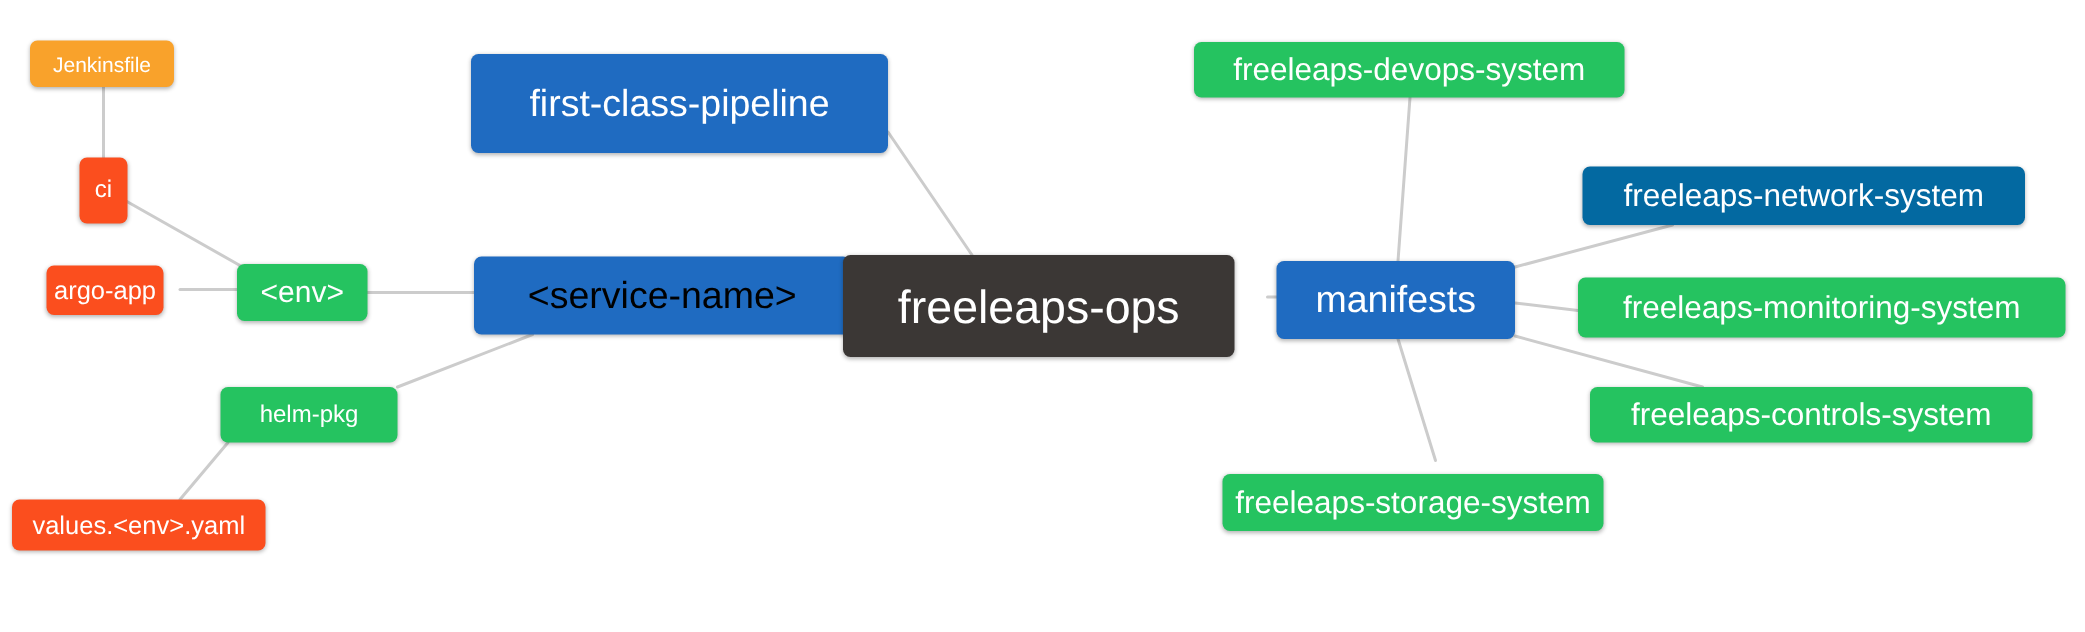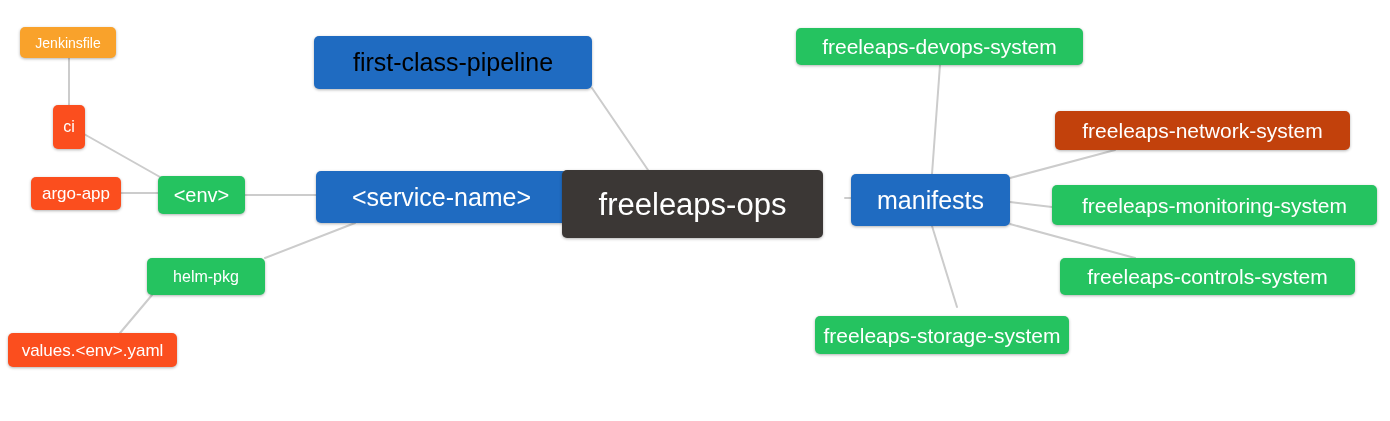--- a/index.html
+++ b/index.html
@@ -60,48 +60,48 @@
       <line x1="1010" y1="224" x2="1135" y2="258" stroke="#cccccc" stroke-width="2" stroke-linecap="round"></line>
       <line x1="932" y1="226" x2="957" y2="307" stroke="#cccccc" stroke-width="2" stroke-linecap="round"></line>
     </svg>
   <div id="node-layer">
       <div class="node" style="left: 20px; top: 27px; width: 96px; height: 31px; background: rgb(249, 162, 43); font-size: 14px; color: rgb(255, 255, 255);">
         <span>Jenkinsfile</span>
       </div>
       <div class="node" style="left: 53px; top: 105px; width: 32px; height: 44px; background: rgb(251, 78, 30); font-size: 16px; color: rgb(255, 255, 255);">
         <span>ci</span>
       </div>
-      <div class="node" style="left: 31px; top: 177px; width: 90px; height: 33px; background: rgb(251, 78, 30); font-size: 17px; color: rgb(255, 255, 255);">
+      <div class="node" style="left: 31px; top: 177px; width: 78px; height: 33px; background: rgb(251, 78, 30); font-size: 17px; color: rgb(255, 255, 255);">
         <span>argo-app</span>
       </div>
       <div class="node" style="left: 158px; top: 176px; width: 87px; height: 38px; background: rgb(37, 195, 96); font-size: 20px; color: rgb(255, 255, 255);">
         <span>&lt;env&gt;</span>
       </div>
       <div class="node" style="left: 147px; top: 258px; width: 118px; height: 37px; background: rgb(37, 195, 96); font-size: 16px; color: rgb(255, 255, 255);">
         <span>helm-pkg</span>
       </div>
       <div class="node" style="left: 8px; top: 333px; width: 169px; height: 34px; background: rgb(251, 78, 30); font-size: 17px; color: rgb(255, 255, 255);">
         <span>values.&lt;env&gt;.yaml</span>
       </div>
-      <div class="node" style="left: 314px; top: 36px; width: 278px; height: 53px; background: rgb(31, 107, 193); font-size: 25px; color: #000000;">
+      <div class="node" style="left: 314px; top: 36px; width: 278px; height: 66px; background: rgb(31, 107, 193); font-size: 25px; color: #ffffff;">
         <span>first-class-pipeline</span>
       </div>
-      <div class="node" style="left: 316px; top: 171px; width: 251px; height: 52px; background: rgb(31, 107, 193); font-size: 25px; color: #ffffff;">
+      <div class="node" style="left: 316px; top: 171px; width: 251px; height: 52px; background: rgb(31, 107, 193); font-size: 25px; color: #000000;">
         <span>&lt;service-name&gt;</span>
       </div>
       <div class="node" style="left: 562px; top: 170px; width: 261px; height: 68px; background: rgb(59, 55, 53); font-size: 31px; color: rgb(255, 255, 255);">
         <span>freeleaps-ops</span>
       </div>
       <div class="node" style="left: 851px; top: 174px; width: 159px; height: 52px; background: rgb(31, 107, 193); font-size: 25px; color: rgb(255, 255, 255);">
         <span>manifests</span>
       </div>
       <div class="node" style="left: 796px; top: 28px; width: 287px; height: 37px; background: rgb(37, 195, 96); font-size: 21px; color: rgb(255, 255, 255);">
         <span>freeleaps-devops-system</span>
       </div>
-      <div class="node" style="left: 1055px; top: 111px; width: 295px; height: 39px; background: #c2410c; font-size: 21px; color: rgb(255, 255, 255);">
+      <div class="node" style="left: 1055px; top: 111px; width: 295px; height: 39px; background: #0369a1; font-size: 21px; color: rgb(255, 255, 255);">
         <span>freeleaps-network-system</span>
       </div>
       <div class="node" style="left: 1052px; top: 185px; width: 325px; height: 40px; background: rgb(37, 195, 96); font-size: 21px; color: rgb(255, 255, 255);">
         <span>freeleaps-monitoring-system</span>
       </div>
       <div class="node" style="left: 1060px; top: 258px; width: 295px; height: 37px; background: rgb(37, 195, 96); font-size: 21px; color: rgb(255, 255, 255);">
         <span>freeleaps-controls-system</span>
       </div>
       <div class="node" style="left: 815px; top: 292px; width: 254px; height: 38px; background: rgb(37, 195, 96); font-size: 21px; color: rgb(255, 255, 255); margin-top: 24px;">
         <span>freeleaps-storage-system</span>

